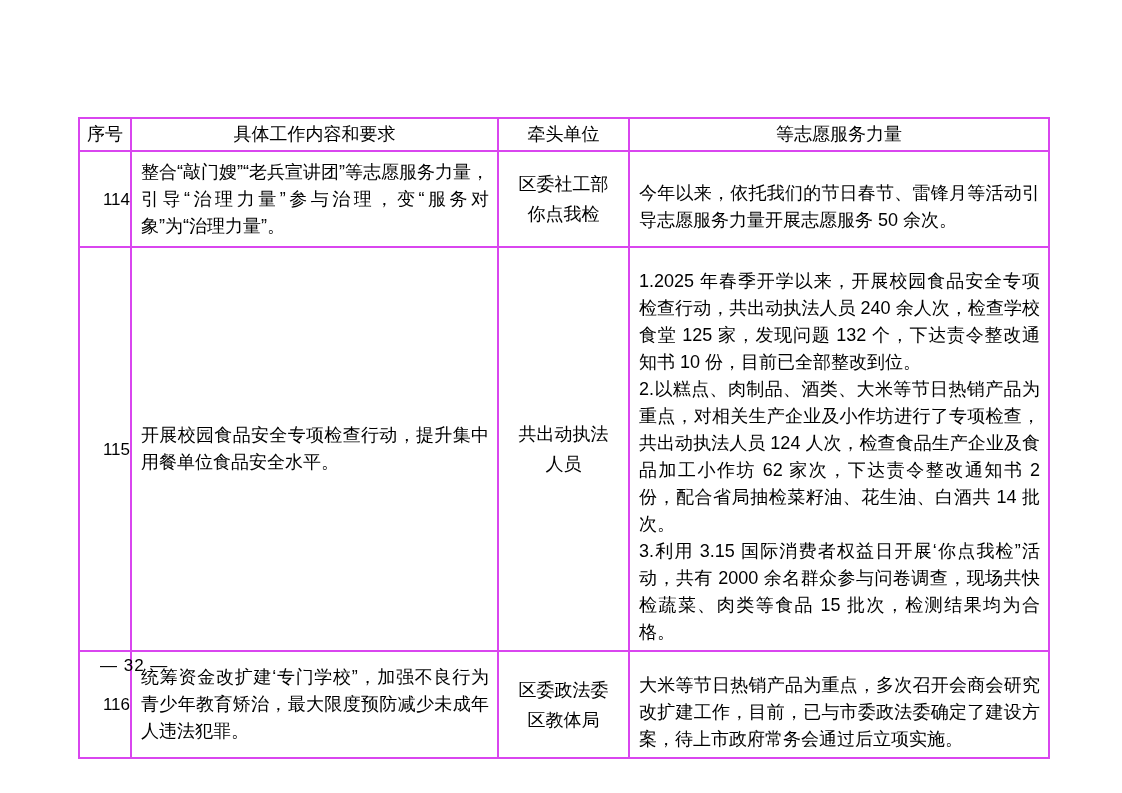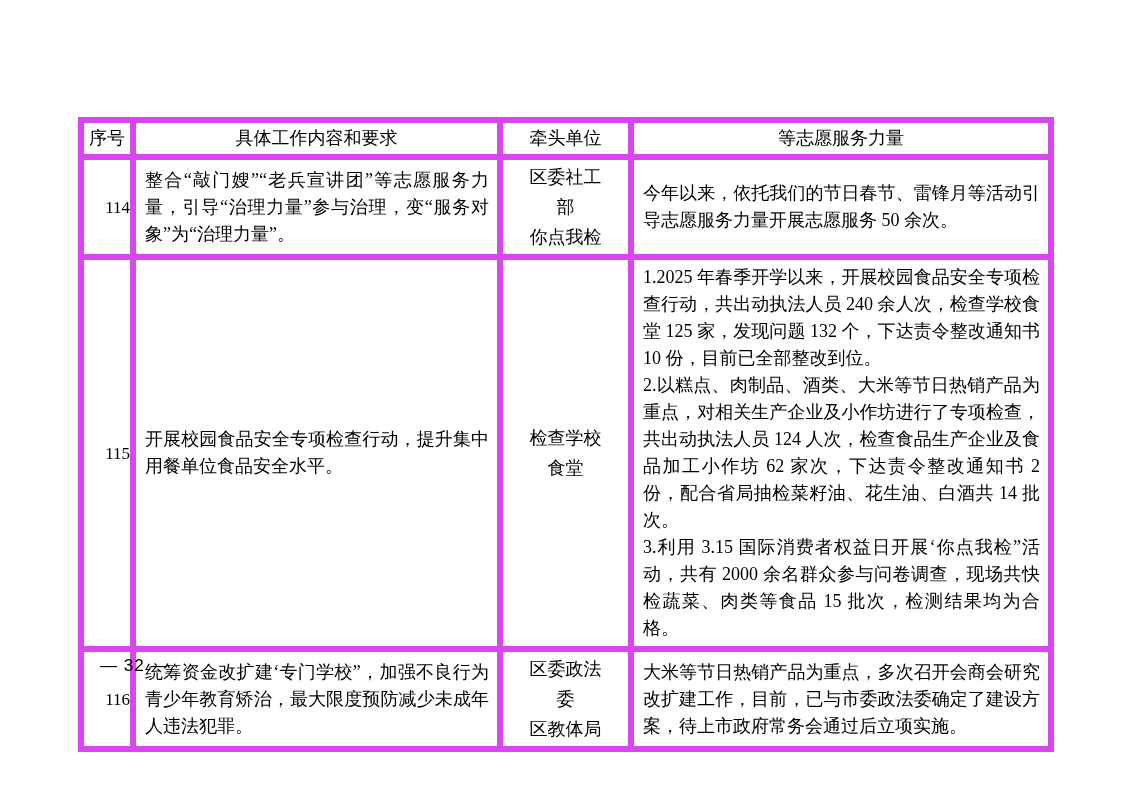--- a/index.html
+++ b/index.html
@@ -20,24 +20,23 @@
     left: 78px;
     top: 117px;
     width: 970px;
     border-collapse: collapse;
     table-layout: fixed;
     font-size: 18px;
     line-height: 27px;
   }
   .work-table th,
   .work-table td {
-    border: 6px solid #d946ef;
+    border: 2px solid #d946ef;
     font-weight: normal;
     vertical-align: middle;
-    font-family: Liberation Serif, serif;
   }
   .work-table th {
     height: 33px;
     text-align: center;
     font-size: 18px;
     padding: 2px 4px;
   }
   td.cell-num {
     text-align: right;
     font-size: 17px;
@@ -46,21 +45,21 @@
     text-align: justify;
     padding: 5px 8px 5px 9px;
   }
   td.cell-unit {
     text-align: center;
     padding: 2px 18px;
     line-height: 30px;
   }
   td.cell-progress {
     text-align: justify;
-    padding: 4px 8px 4px 9px;
+    padding: 20px 8px 4px 9px;
     margin-left: 43px;
   }
   .row-114 td { height: 96px; }
   .row-115 td { height: 336px; }
   .row-116 td { height: 82px; }
   .progress-item { text-align: justify; }
   .footer-page {
     position: absolute;
     left: 100px;
     top: 656px;
@@ -98,21 +97,21 @@
           <div>你点我检</div>
         </td>
         <td class="cell-progress">
           <div class="progress-item">今年以来，依托我们的节日春节、雷锋月等活动引导志愿服务力量开展志愿服务 50 余次。</div>
         </td>
       </tr>
       <tr class="row-115">
         <td class="cell-num">115</td>
         <td class="cell-content">开展校园食品安全专项检查行动，提升集中用餐单位食品安全水平。</td>
         <td class="cell-unit">
-          <div>检查学校食堂</div>
+          <div>共出动执法人员</div>
         </td>
         <td class="cell-progress">
           <div class="progress-item">1.2025 年春季开学以来，开展校园食品安全专项检查行动，共出动执法人员 240 余人次，检查学校食堂 125 家，发现问题 132 个，下达责令整改通知书 10 份，目前已全部整改到位。</div>
           <div class="progress-item">2.以糕点、肉制品、酒类、大米等节日热销产品为重点，对相关生产企业及小作坊进行了专项检查，共出动执法人员 124 人次，检查食品生产企业及食品加工小作坊 62 家次，下达责令整改通知书 2 份，配合省局抽检菜籽油、花生油、白酒共 14 批次。</div>
           <div class="progress-item">3.利用 3.15 国际消费者权益日开展‘你点我检”活动，共有 2000 余名群众参与问卷调查，现场共快检蔬菜、肉类等食品 15 批次，检测结果均为合格。</div>
         </td>
       </tr>
       <tr class="row-116">
         <td class="cell-num">116</td>
         <td class="cell-content">统筹资金改扩建‘专门学校”，加强不良行为青少年教育矫治，最大限度预防减少未成年人违法犯罪。</td>

